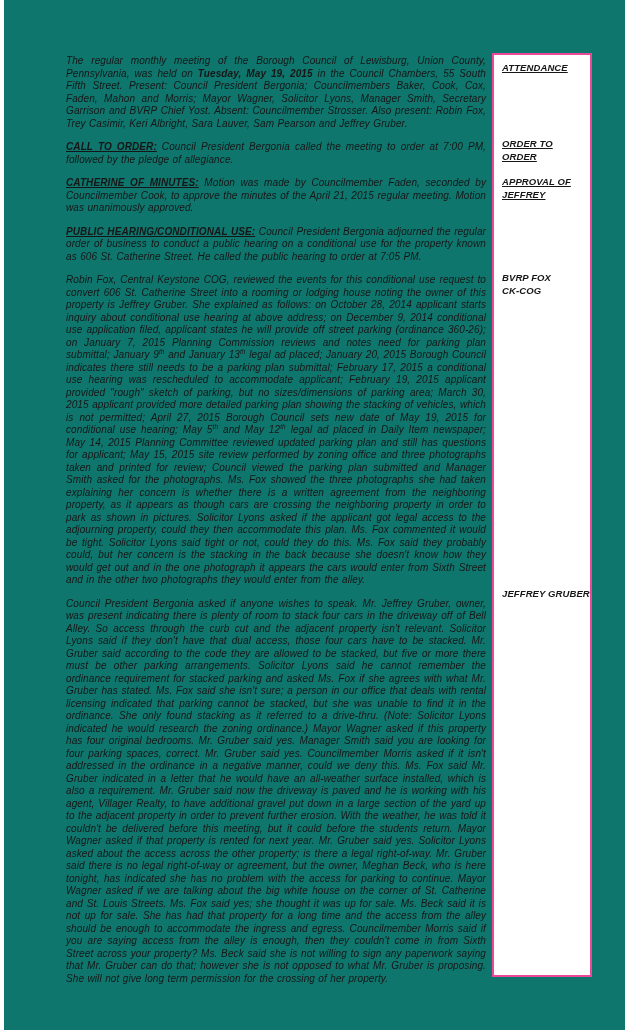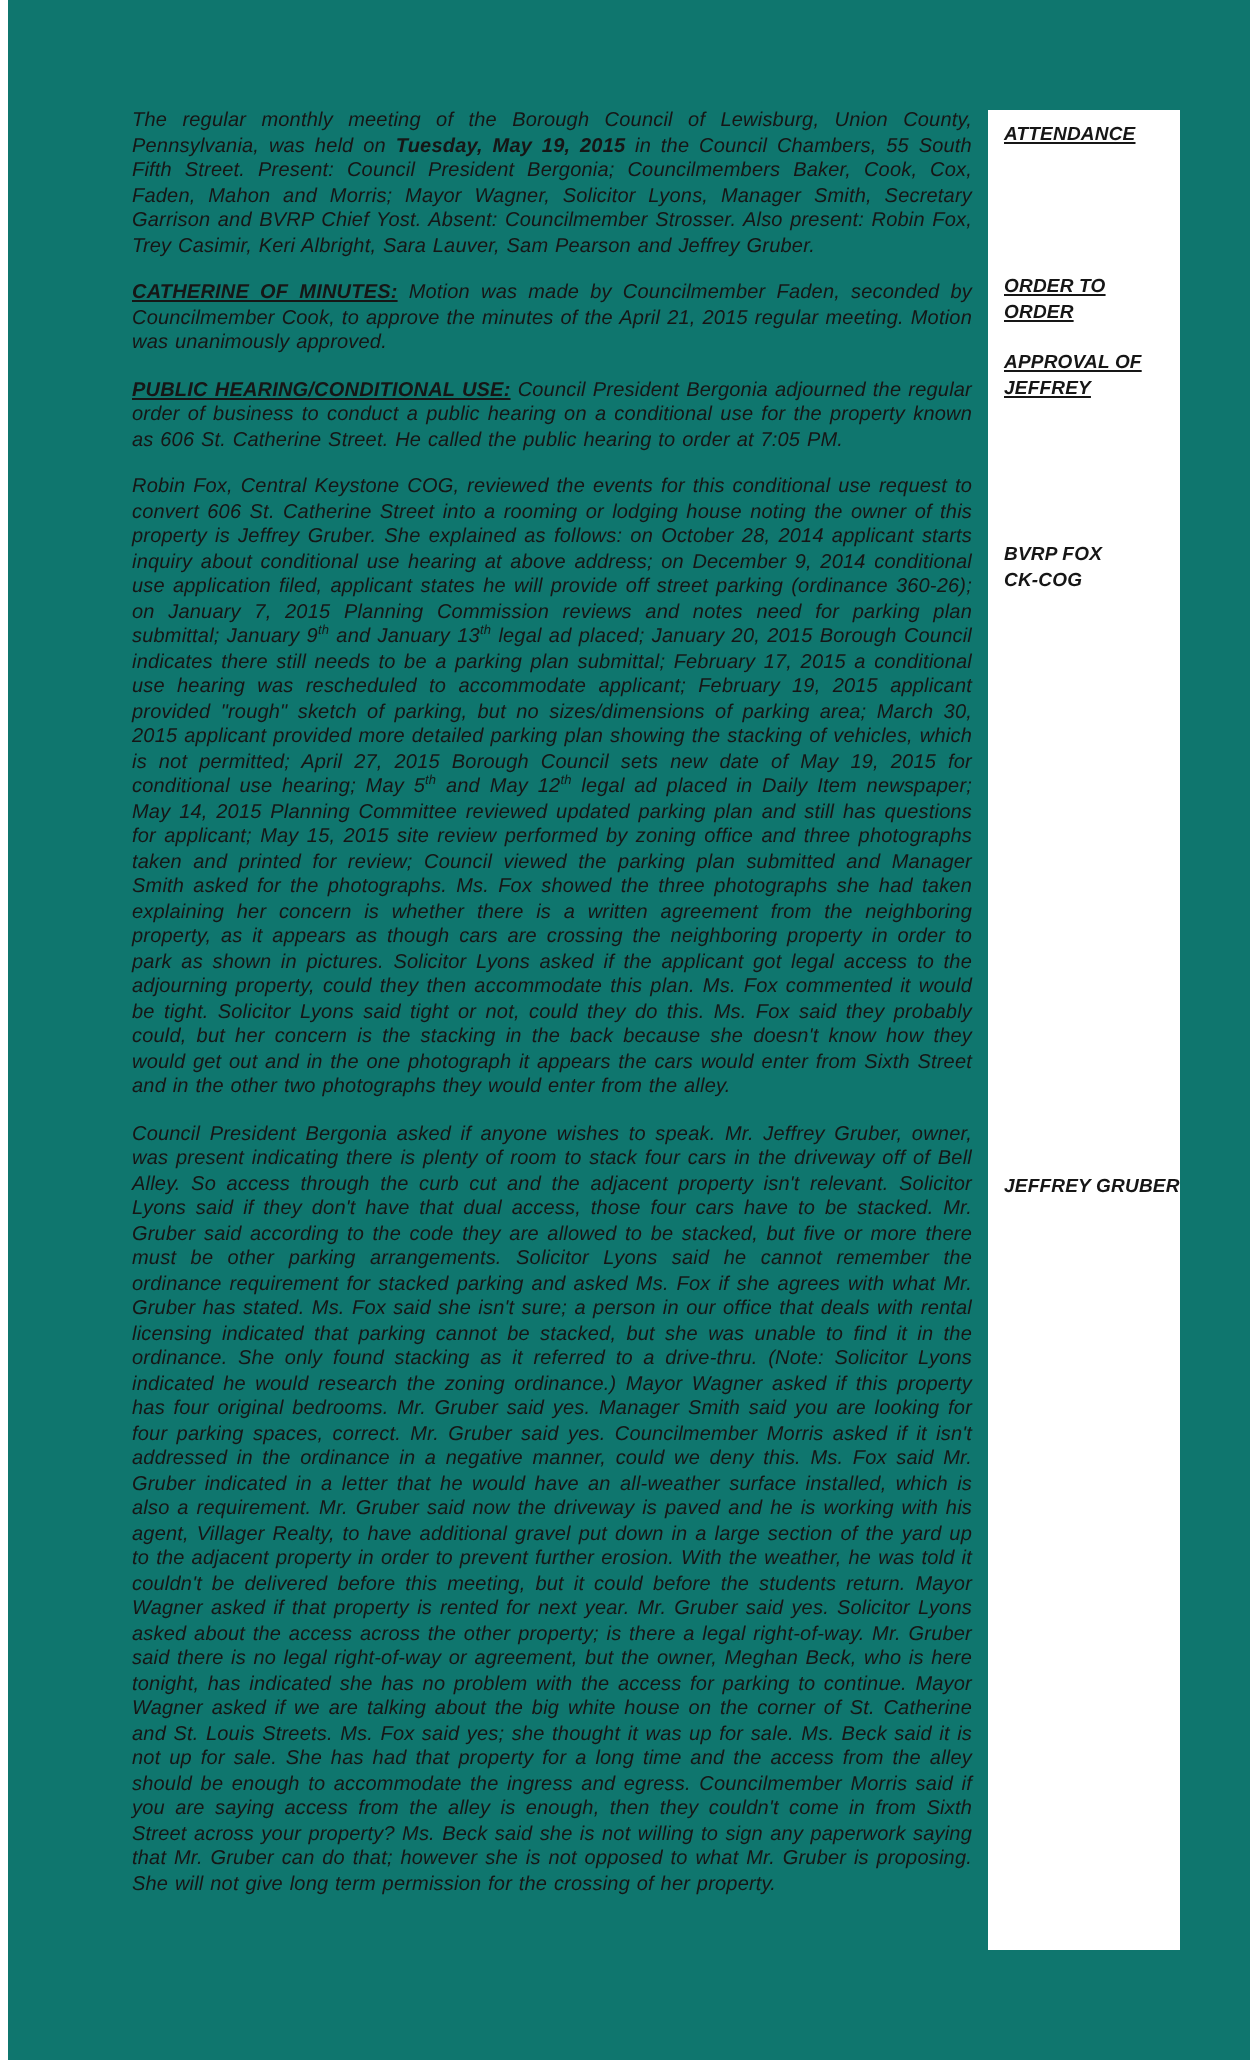--- a/index.html
+++ b/index.html
@@ -39,21 +39,21 @@
     font-size: 6.5px;
     line-height: 0;
     vertical-align: 4px;
   }
   .sidebar-box {
     position: absolute;
     left: 488px;
     top: 53px;
     width: 100px;
     height: 924px;
-    border: 2px solid #0f766e;
+    border: 2px solid #ec4899;
     box-sizing: border-box;
     background: #ffffff;
   }
   .annotation {
     position: absolute;
     left: 8px;
     width: 88px;
     font-size: 9.5px;
     line-height: 12.5px;
     font-weight: bold;
@@ -66,20 +66,21 @@
   .ann-4 { top: 217px; }
   .ann-5 { top: 533px; }
 </style>
 </head>
 <body>
 
 <div class="page">
 
   <div class="main-column">
     <p><span>The regular monthly meeting of the Borough Council of Lewisburg, Union County, Pennsylvania, was held on </span><span class="b">Tuesday, May 19, 2015</span><span> in the Council Chambers, 55 South Fifth Street. Present: Council President Bergonia; Councilmembers Baker, Cook, Cox, Faden, Mahon and Morris; Mayor Wagner, Solicitor Lyons, Manager Smith, Secretary Garrison and BVRP Chief Yost. Absent: Councilmember Strosser. Also present: Robin Fox, Trey Casimir, Keri Albright, Sara Lauver, Sam Pearson and Jeffrey Gruber.</span></p>
+    <p><span class="b u">CALL TO ORDER:</span><span> Council President Bergonia called the meeting to order at 7:00 PM, followed by the pledge of allegiance.</span></p>
     <p><span class="b u">CATHERINE OF MINUTES:</span><span> Motion was made by Councilmember Faden, seconded by Councilmember Cook, to approve the minutes of the April 21, 2015 regular meeting. Motion was unanimously approved.</span></p>
     <p><span class="b u">PUBLIC HEARING/CONDITIONAL USE:</span><span> Council President Bergonia adjourned the regular order of business to conduct a public hearing on a conditional use for the property known as 606 St. Catherine Street. He called the public hearing to order at 7:05 PM.</span></p>
     <p><span>Robin Fox, Central Keystone COG, reviewed the events for this conditional use request to convert 606 St. Catherine Street into a rooming or lodging house noting the owner of this property is Jeffrey Gruber. She explained as follows: on October 28, 2014 applicant starts inquiry about conditional use hearing at above address; on December 9, 2014 conditional use application filed, applicant states he will provide off street parking (ordinance 360-26); on January 7, 2015 Planning Commission reviews and notes need for parking plan submittal; January 9</span><sup>th</sup><span> and January 13</span><sup>th</sup><span> legal ad placed; January 20, 2015 Borough Council indicates there still needs to be a parking plan submittal; February 17, 2015 a conditional use hearing was rescheduled to accommodate applicant; February 19, 2015 applicant provided "rough" sketch of parking, but no sizes/dimensions of parking area; March 30, 2015 applicant provided more detailed parking plan showing the stacking of vehicles, which is not permitted; April 27, 2015 Borough Council sets new date of May 19, 2015 for conditional use hearing; May 5</span><sup>th</sup><span> and May 12</span><sup>th</sup><span> legal ad placed in Daily Item newspaper; May 14, 2015 Planning Committee reviewed updated parking plan and still has questions for applicant; May 15, 2015 site review performed by zoning office and three photographs taken and printed for review; Council viewed the parking plan submitted and Manager Smith asked for the photographs. Ms. Fox showed the three photographs she had taken explaining her concern is whether there is a written agreement from the neighboring property, as it appears as though cars are crossing the neighboring property in order to park as shown in pictures. Solicitor Lyons asked if the applicant got legal access to the adjourning property, could they then accommodate this plan. Ms. Fox commented it would be tight. Solicitor Lyons said tight or not, could they do this. Ms. Fox said they probably could, but her concern is the stacking in the back because she doesn't know how they would get out and in the one photograph it appears the cars would enter from Sixth Street and in the other two photographs they would enter from the alley.</span></p>
     <p><span>Council President Bergonia asked if anyone wishes to speak. Mr. Jeffrey Gruber, owner, was present indicating there is plenty of room to stack four cars in the driveway off of Bell Alley. So access through the curb cut and the adjacent property isn't relevant. Solicitor Lyons said if they don't have that dual access, those four cars have to be stacked. Mr. Gruber said according to the code they are allowed to be stacked, but five or more there must be other parking arrangements. Solicitor Lyons said he cannot remember the ordinance requirement for stacked parking and asked Ms. Fox if she agrees with what Mr. Gruber has stated. Ms. Fox said she isn't sure; a person in our office that deals with rental licensing indicated that parking cannot be stacked, but she was unable to find it in the ordinance. She only found stacking as it referred to a drive-thru. (Note: Solicitor Lyons indicated he would research the zoning ordinance.) Mayor Wagner asked if this property has four original bedrooms. Mr. Gruber said yes. Manager Smith said you are looking for four parking spaces, correct. Mr. Gruber said yes. Councilmember Morris asked if it isn't addressed in the ordinance in a negative manner, could we deny this. Ms. Fox said Mr. Gruber indicated in a letter that he would have an all-weather surface installed, which is also a requirement. Mr. Gruber said now the driveway is paved and he is working with his agent, Villager Realty, to have additional gravel put down in a large section of the yard up to the adjacent property in order to prevent further erosion. With the weather, he was told it couldn't be delivered before this meeting, but it could before the students return. Mayor Wagner asked if that property is rented for next year. Mr. Gruber said yes. Solicitor Lyons asked about the access across the other property; is there a legal right-of-way. Mr. Gruber said there is no legal right-of-way or agreement, but the owner, Meghan Beck, who is here tonight, has indicated she has no problem with the access for parking to continue. Mayor Wagner asked if we are talking about the big white house on the corner of St. Catherine and St. Louis Streets. Ms. Fox said yes; she thought it was up for sale. Ms. Beck said it is not up for sale. She has had that property for a long time and the access from the alley should be enough to accommodate the ingress and egress. Councilmember Morris said if you are saying access from the alley is enough, then they couldn't come in from Sixth Street across your property? Ms. Beck said she is not willing to sign any paperwork saying that Mr. Gruber can do that; however she is not opposed to what Mr. Gruber is proposing. She will not give long term permission for the crossing of her property.</span></p>
   </div>
 
   <div class="sidebar-box">
     <div class="annotation ann-0">
         <div class="u">ATTENDANCE</div>
       </div>

